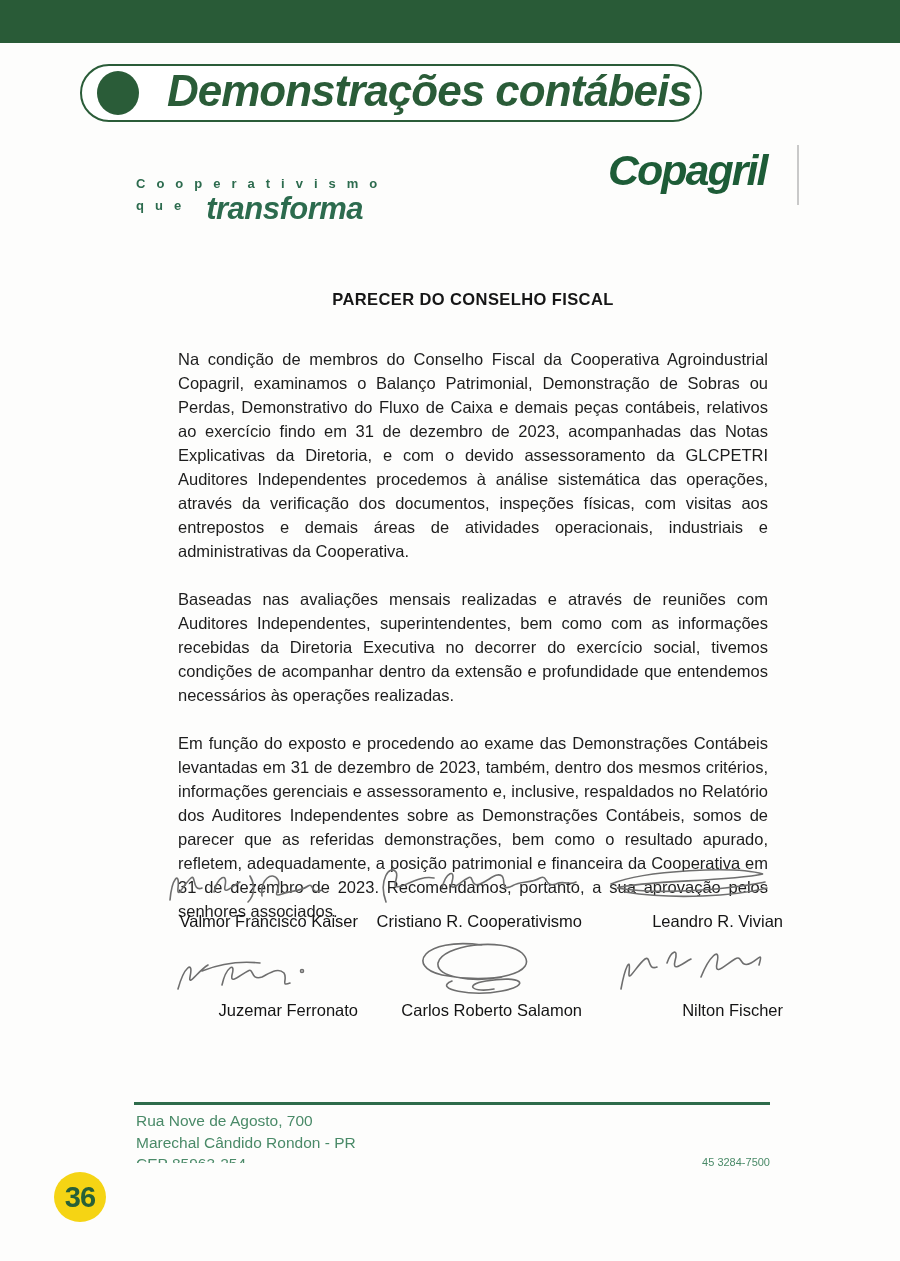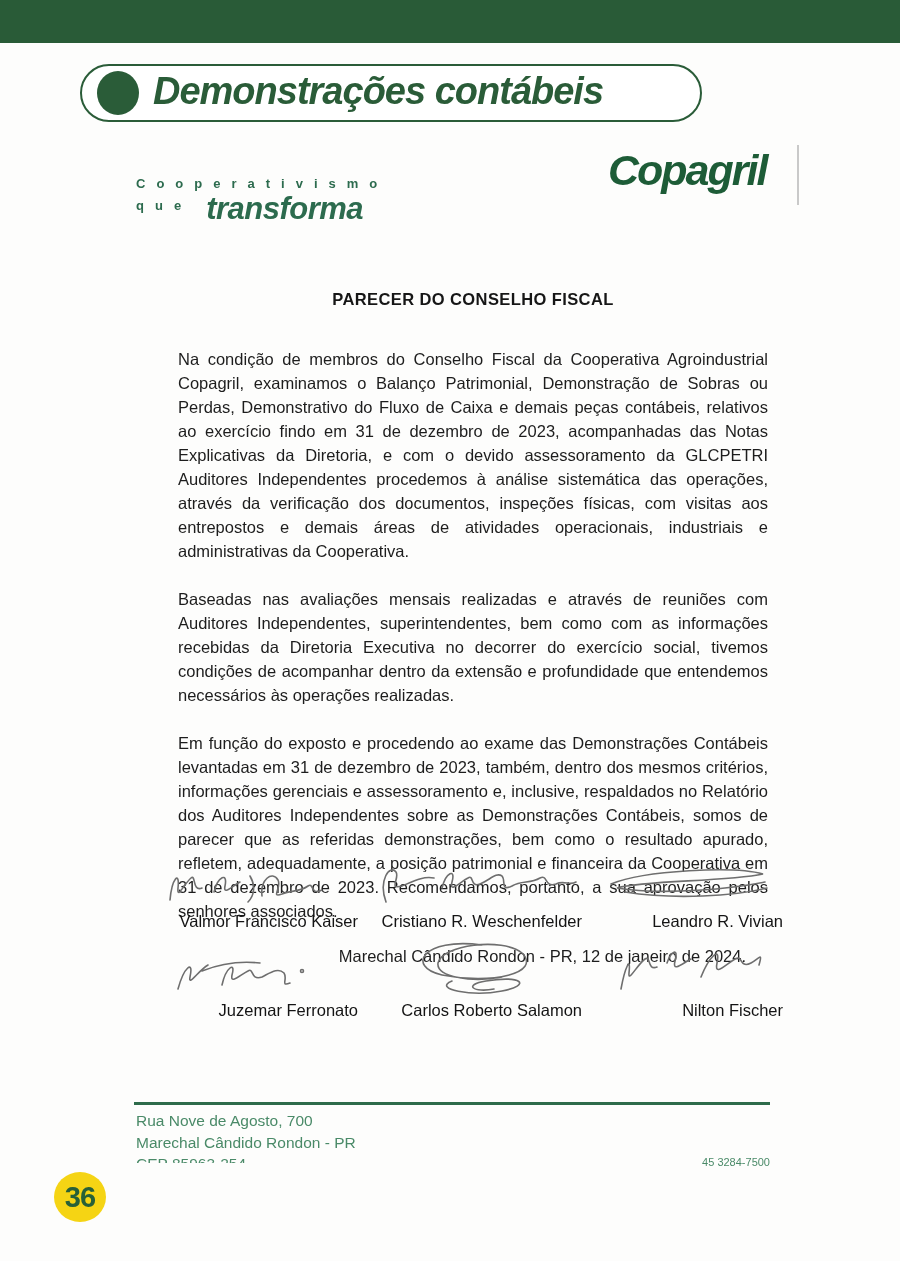--- a/index.html
+++ b/index.html
@@ -16,21 +16,21 @@
   .header-pill {
     position:absolute; left:80px; top:64px; width:622px; height:58px;
     border:2.5px solid #2a5c38; border-radius:30px;
     display:flex; align-items:center; background:#fff;
   }
   .header-dot {
     width:42px; height:44px; border-radius:50%; background:#2a5c38;
     margin-left:15px; flex:0 0 auto;
   }
   .header-title {
-    margin-left:14px; font-size:38px; font-weight:bold; font-style:italic;
+    margin-left:28px; font-size:44px; font-weight:bold; font-style:italic;
     color:#2a5c38; letter-spacing:-1px; white-space:nowrap; transform:translateY(-2px);
   }
 
   
   .coop-logo { position:absolute; left:136px; top:160px; color:#2c6b4e;margin-top:16px; }
   .coop-line1 { font-size:13px; font-weight:bold; letter-spacing:11px; white-space:nowrap; }
   .coop-row2 { display:flex; align-items:flex-start; margin-top:3px; }
   .coop-que { font-size:13px; font-weight:bold; letter-spacing:11px; margin-top:4px; }
   .coop-transforma {
     font-size:31px; font-weight:bold; font-style:italic; letter-spacing:-0.5px;
@@ -110,37 +110,36 @@
   </div>
 
   <div class="copagril-logo">Copagril</div>
   <div class="scan-mark"></div>
 
   <div class="letter">
     <div class="letter-title">PARECER DO CONSELHO FISCAL</div>
     <p>Na condição de membros do Conselho Fiscal da Cooperativa Agroindustrial Copagril, examinamos o Balanço Patrimonial, Demonstração de Sobras ou Perdas, Demonstrativo do Fluxo de Caixa e demais peças contábeis, relativos ao exercício findo em 31 de dezembro de 2023, acompanhadas das Notas Explicativas da Diretoria, e com o devido assessoramento da GLCPETRI Auditores Independentes procedemos à análise sistemática das operações, através da verificação dos documentos, inspeções físicas, com visitas aos entrepostos e demais áreas de atividades operacionais, industriais e administrativas da Cooperativa.</p>
     <p>Baseadas nas avaliações mensais realizadas e através de reuniões com Auditores Independentes, superintendentes, bem como com as informações recebidas da Diretoria Executiva no decorrer do exercício social, tivemos condições de acompanhar dentro da extensão e profundidade que entendemos necessários às operações realizadas.</p>
     <p>Em função do exposto e procedendo ao exame das Demonstrações Contábeis levantadas em 31 de dezembro de 2023, também, dentro dos mesmos critérios, informações gerenciais e assessoramento e, inclusive, respaldados no Relatório dos Auditores Independentes sobre as Demonstrações Contábeis, somos de parecer que as referidas demonstrações, bem como o resultado apurado, refletem, adequadamente, a posição patrimonial e financeira da Cooperativa em 31 de dezembro de 2023. Recomendamos, portanto, a sua aprovação pelos senhores associados.</p>
-    <div class="dateline">Marechal Cândido Rondon - PR, 12 de janeiro de 2024.</div>
   </div>
 
   <div class="signatures">
 
     <div class="sig-cell">
       <svg class="sig-img" width="200" height="48" viewBox="0 0 200 48">
         <path d="M12,38 C14,16 22,8 20,26 C19,38 26,22 33,16 C38,12 34,30 44,26 M56,30 C60,14 70,10 67,24 C65,34 74,24 82,20 M92,14 C98,24 96,34 90,40 M104,34 C102,18 114,8 120,18 C124,26 112,36 124,32 C134,28 142,30 150,24 C156,20 152,34 164,28"></path>
       </svg>
       <div class="sig-name">Valmor Francisco Kaiser</div>
     </div>
 
     <div class="sig-cell">
       <svg class="sig-img" width="210" height="48" viewBox="0 0 210 48">
         <path d="M14,40 C6,18 18,2 24,10 C28,16 16,28 30,24 C44,18 52,14 62,16 M70,26 C74,10 84,6 80,20 C77,32 88,20 96,16 C102,12 98,26 108,22 C118,18 124,10 130,14 C134,18 128,30 140,24 C150,18 158,22 168,16 C176,12 172,26 184,22 C192,18 198,24 204,20"></path>
       </svg>
-      <div class="sig-name">Cristiano R. Weschenfelder</div>
+      <div class="sig-name">Cristiano R. Cooperativismo</div>
     </div>
 
     <div class="sig-cell">
       <svg class="sig-img" width="170" height="48" viewBox="0 0 170 48">
         <path d="M6,22 C40,8 130,4 158,12 C120,20 40,18 12,26 C60,34 130,26 160,20 M20,30 C70,38 130,34 162,26"></path>
       </svg>
       <div class="sig-name">Leandro R. Vivian</div>
     </div>
 
     <div class="sig-cell">

